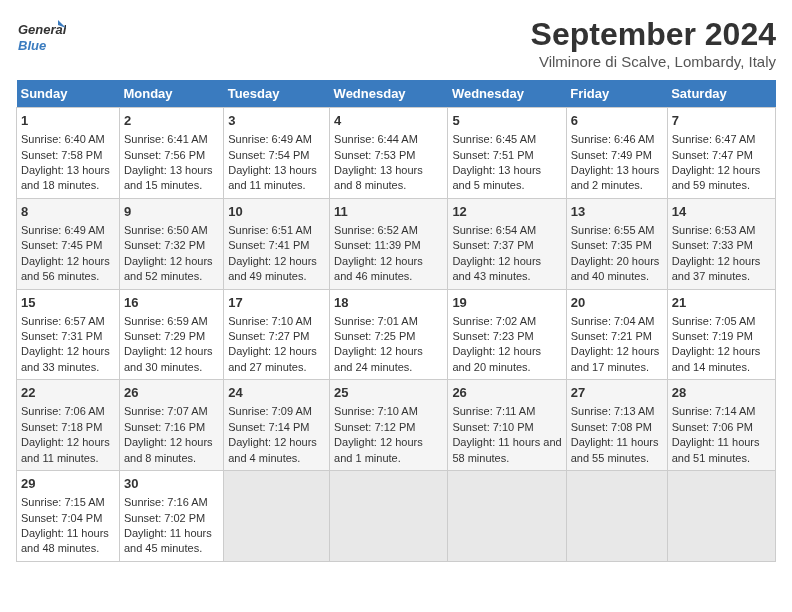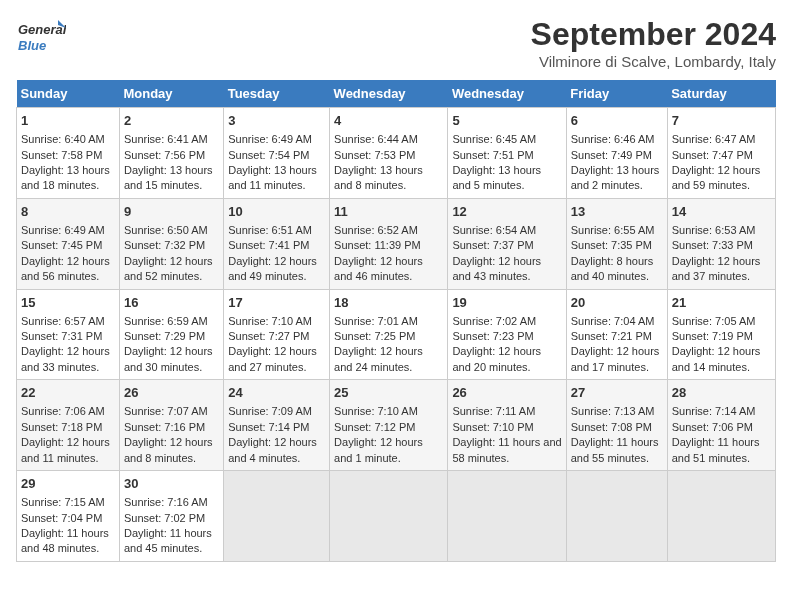--- a/index.html
+++ b/index.html
@@ -110,21 +110,21 @@
         <td><span class="day-num">5</span><span>Sunrise: 6:45 AM</span><br><span>Sunset: 7:51 PM</span><br><span>Daylight: 13 hours and 5 minutes.</span><br></td>
         <td><span class="day-num">6</span><span>Sunrise: 6:46 AM</span><br><span>Sunset: 7:49 PM</span><br><span>Daylight: 13 hours and 2 minutes.</span><br></td>
         <td><span class="day-num">7</span><span>Sunrise: 6:47 AM</span><br><span>Sunset: 7:47 PM</span><br><span>Daylight: 12 hours and 59 minutes.</span><br></td>
       </tr>
       <tr>
         <td><span class="day-num">8</span><span>Sunrise: 6:49 AM</span><br><span>Sunset: 7:45 PM</span><br><span>Daylight: 12 hours and 56 minutes.</span><br></td>
         <td><span class="day-num">9</span><span>Sunrise: 6:50 AM</span><br><span>Sunset: 7:32 PM</span><br><span>Daylight: 12 hours and 52 minutes.</span><br></td>
         <td><span class="day-num">10</span><span>Sunrise: 6:51 AM</span><br><span>Sunset: 7:41 PM</span><br><span>Daylight: 12 hours and 49 minutes.</span><br></td>
         <td><span class="day-num">11</span><span>Sunrise: 6:52 AM</span><br><span>Sunset: 11:39 PM</span><br><span>Daylight: 12 hours and 46 minutes.</span><br></td>
         <td><span class="day-num">12</span><span>Sunrise: 6:54 AM</span><br><span>Sunset: 7:37 PM</span><br><span>Daylight: 12 hours and 43 minutes.</span><br></td>
-        <td><span class="day-num">13</span><span>Sunrise: 6:55 AM</span><br><span>Sunset: 7:35 PM</span><br><span>Daylight: 8 hours and 40 minutes.</span><br></td>
+        <td><span class="day-num">13</span><span>Sunrise: 6:55 AM</span><br><span>Sunset: 7:35 PM</span><br><span>Daylight: 20 hours and 40 minutes.</span><br></td>
         <td><span class="day-num">14</span><span>Sunrise: 6:53 AM</span><br><span>Sunset: 7:33 PM</span><br><span>Daylight: 12 hours and 37 minutes.</span><br></td>
       </tr>
       <tr>
         <td><span class="day-num">15</span><span>Sunrise: 6:57 AM</span><br><span>Sunset: 7:31 PM</span><br><span>Daylight: 12 hours and 33 minutes.</span><br></td>
         <td><span class="day-num">16</span><span>Sunrise: 6:59 AM</span><br><span>Sunset: 7:29 PM</span><br><span>Daylight: 12 hours and 30 minutes.</span><br></td>
         <td><span class="day-num">17</span><span>Sunrise: 7:10 AM</span><br><span>Sunset: 7:27 PM</span><br><span>Daylight: 12 hours and 27 minutes.</span><br></td>
         <td><span class="day-num">18</span><span>Sunrise: 7:01 AM</span><br><span>Sunset: 7:25 PM</span><br><span>Daylight: 12 hours and 24 minutes.</span><br></td>
         <td><span class="day-num">19</span><span>Sunrise: 7:02 AM</span><br><span>Sunset: 7:23 PM</span><br><span>Daylight: 12 hours and 20 minutes.</span><br></td>
         <td><span class="day-num">20</span><span>Sunrise: 7:04 AM</span><br><span>Sunset: 7:21 PM</span><br><span>Daylight: 12 hours and 17 minutes.</span><br></td>
         <td><span class="day-num">21</span><span>Sunrise: 7:05 AM</span><br><span>Sunset: 7:19 PM</span><br><span>Daylight: 12 hours and 14 minutes.</span><br></td>

